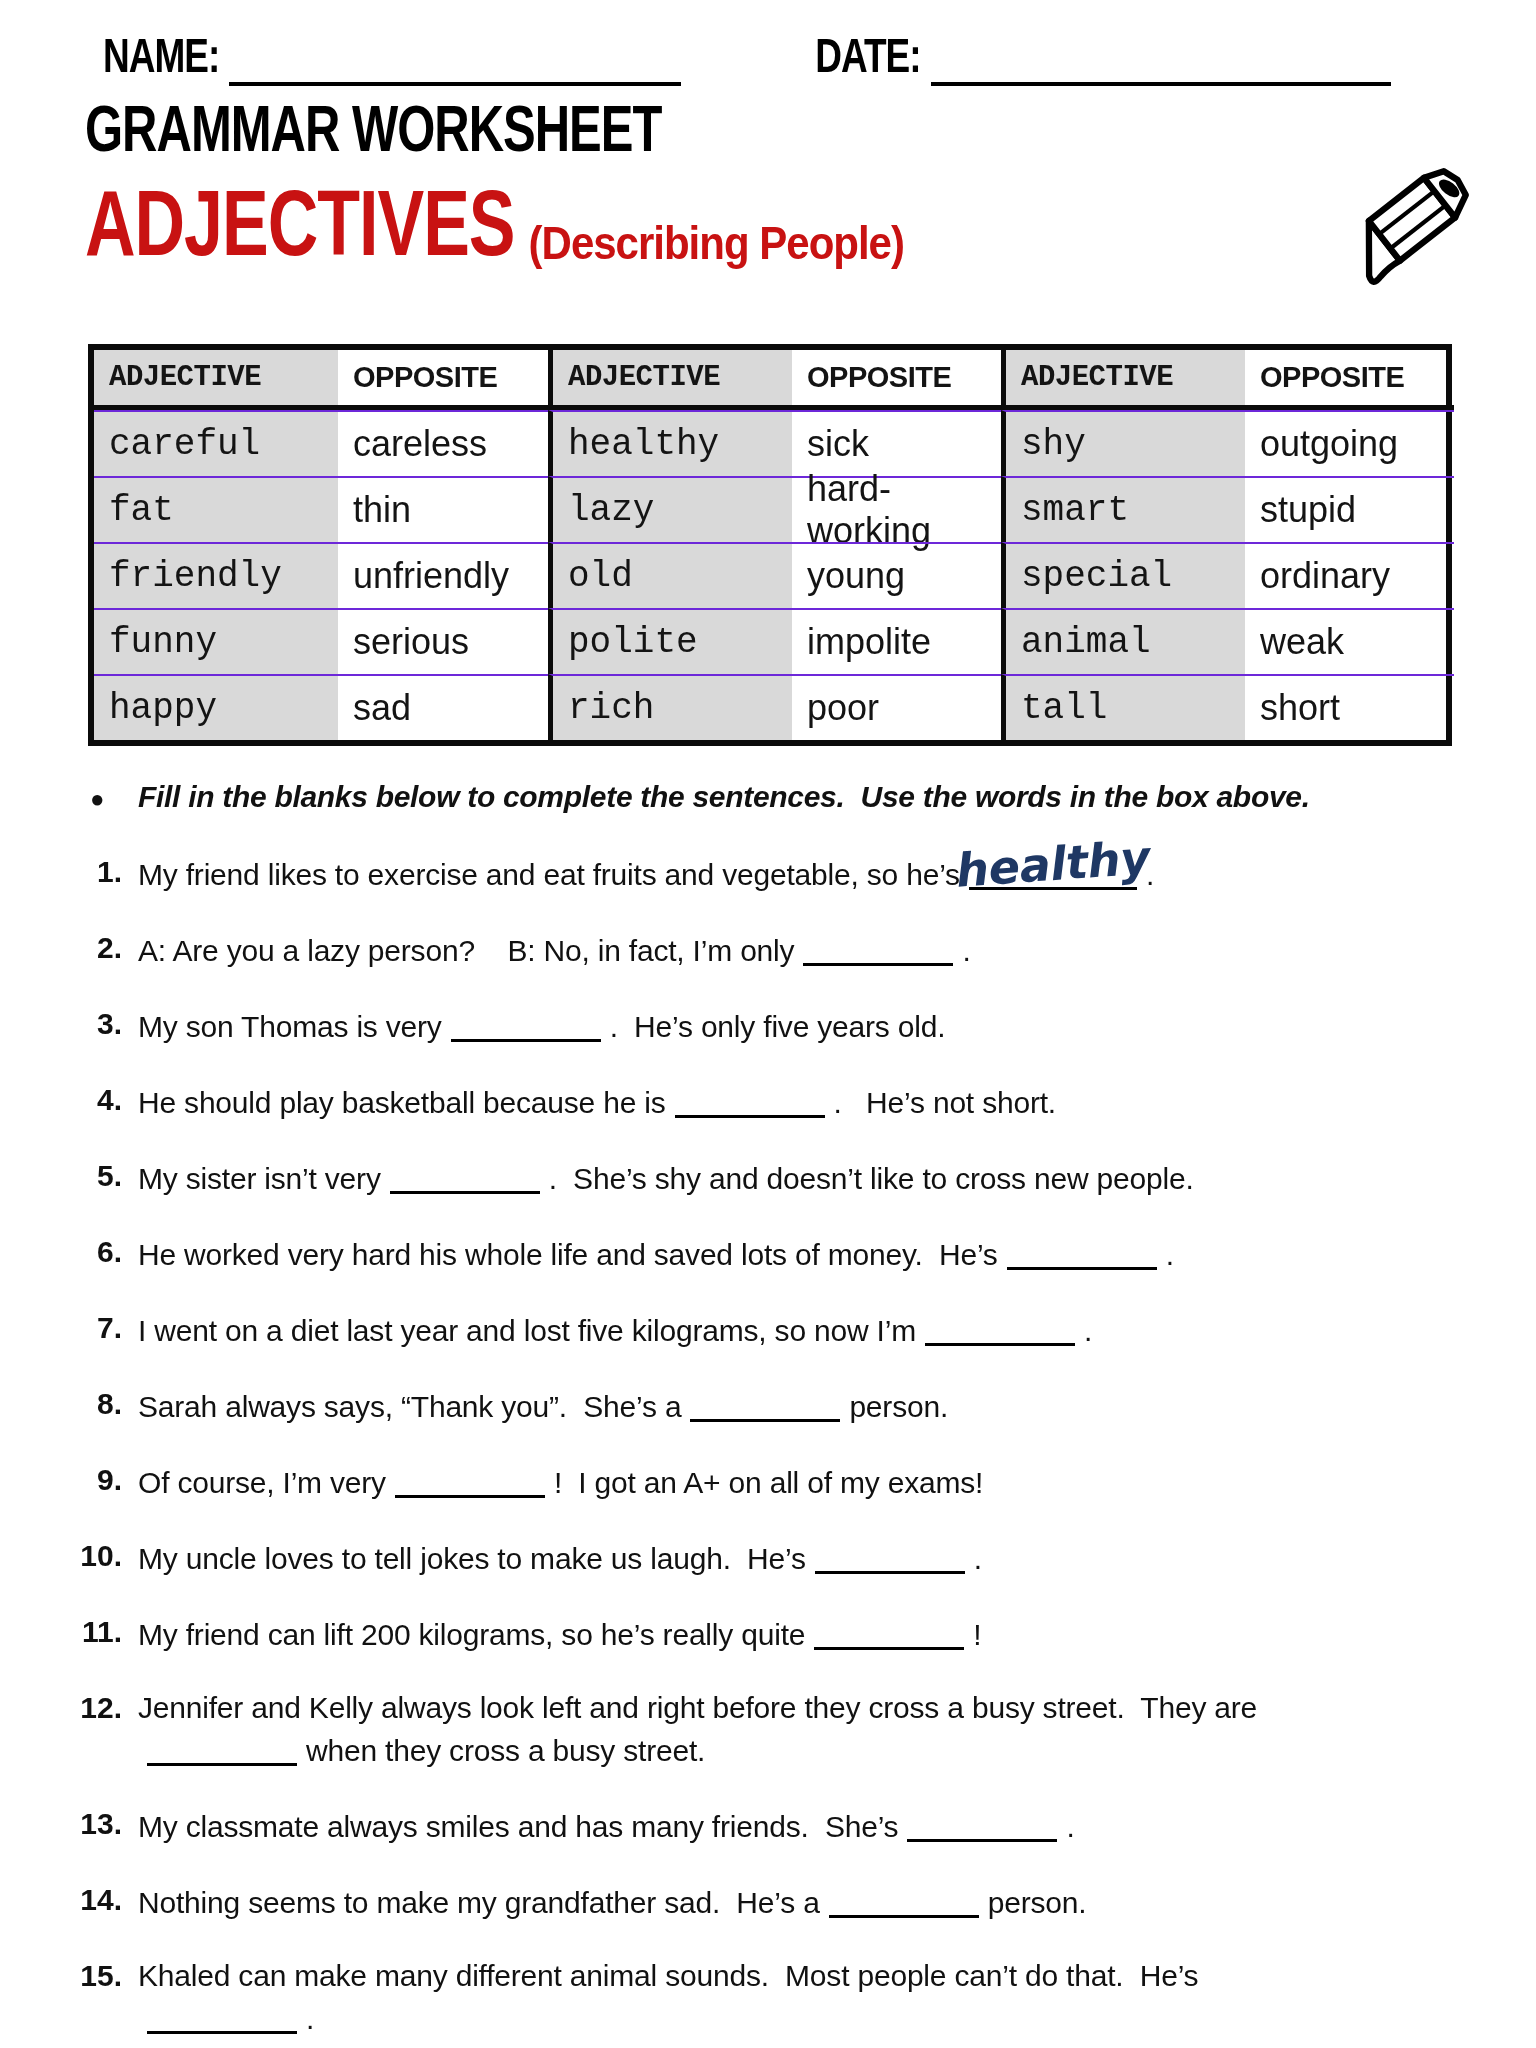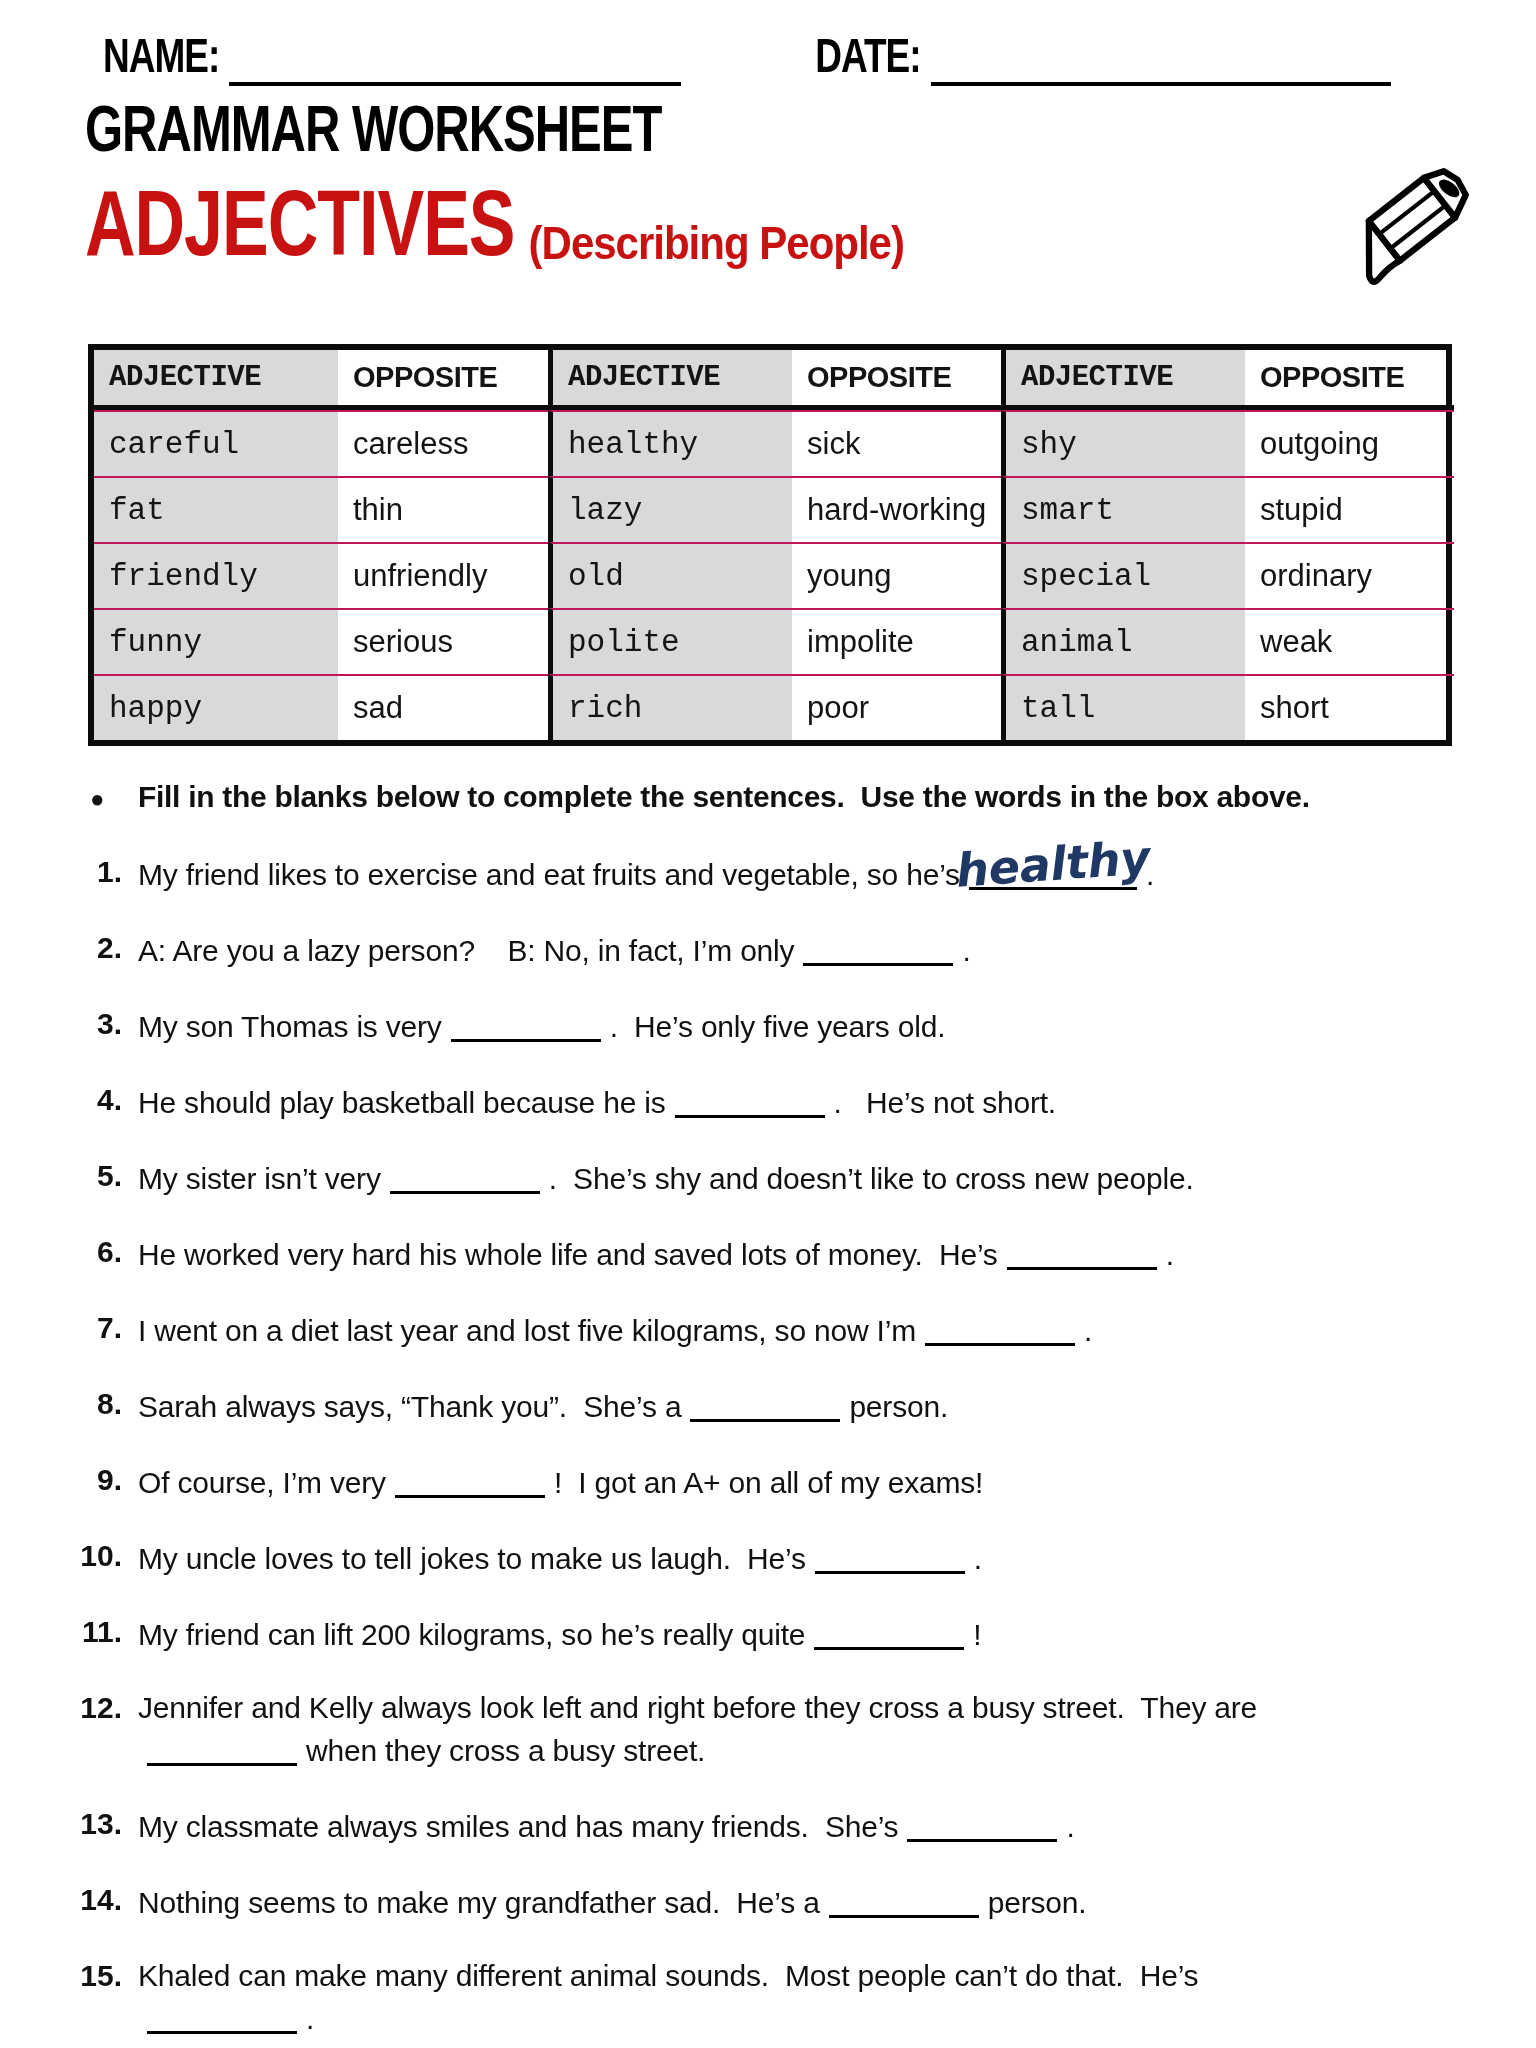--- a/index.html
+++ b/index.html
@@ -19,28 +19,28 @@
   .title-row{position:relative;margin:30px 0 0 15px;height:96px;}
   .adjectives{font-size:70px;color:#C81212;}
   .subtitle{font-size:42px;font-weight:700;color:#C81212;display:inline-block;transform:scaleY(1.12);transform-origin:0 100%;margin-left:14px;letter-spacing:-1px;}
   .pencil{position:absolute;right:-28px;top:-52px;}
   
   .vtable{
     margin:52px 0 0 18px;width:1364px;box-sizing:border-box;
     border:6px solid #0b0b0b;display:grid;
     grid-template-columns:244px 210px 244px 209px 244px 209px;
   }
-  .vcell{box-sizing:border-box;display:flex;align-items:center;padding-left:15px;font-size:31px;color:#141414;height:66px;border-top:2px solid #be185d;}
+  .vcell{box-sizing:border-box;display:flex;align-items:center;padding-left:15px;font-size:36px;color:#141414;height:66px;border-top:2px solid #6d28d9;}
   .vcell.hdr{height:60px;font-weight:700;border-top:none;border-bottom:5px solid #0b0b0b;font-size:29px;letter-spacing:-0.5px;}
   .vcell.gray{background:#D9D9D9;font-family:Liberation Mono, monospace;}
   .vcell.gsep{border-left:5px solid #0b0b0b;}
   
   .instruction{display:flex;align-items:baseline;margin:34px 0 0 20px;}
   .bullet{font-size:24px;width:48px;flex:0 0 48px;}
-  .instr-text{font-size:30px;font-weight:700;white-space:pre-wrap;letter-spacing:-0.3px;text-align:center;}
+  .instr-text{font-size:30px;font-weight:700;font-style:italic;white-space:pre-wrap;letter-spacing:-0.3px;text-align:center;}
   
   .sentences{margin-top:38px;}
   .sentence{display:flex;margin-bottom:33px;}
   .snum{flex:0 0 52px;width:52px;text-align:right;font-weight:700;font-size:30px;line-height:40px;margin-right:16px;}
   .stext{flex:1;font-size:30px;line-height:40px;letter-spacing:-0.2px;}
   .stext .seg{white-space:pre-wrap;}
   .blank{
     position:relative;display:inline-block;width:150px;height:30px;
     border-bottom:3px solid #000;margin:0 9px;vertical-align:baseline;transform:translateY(5px);
   }

